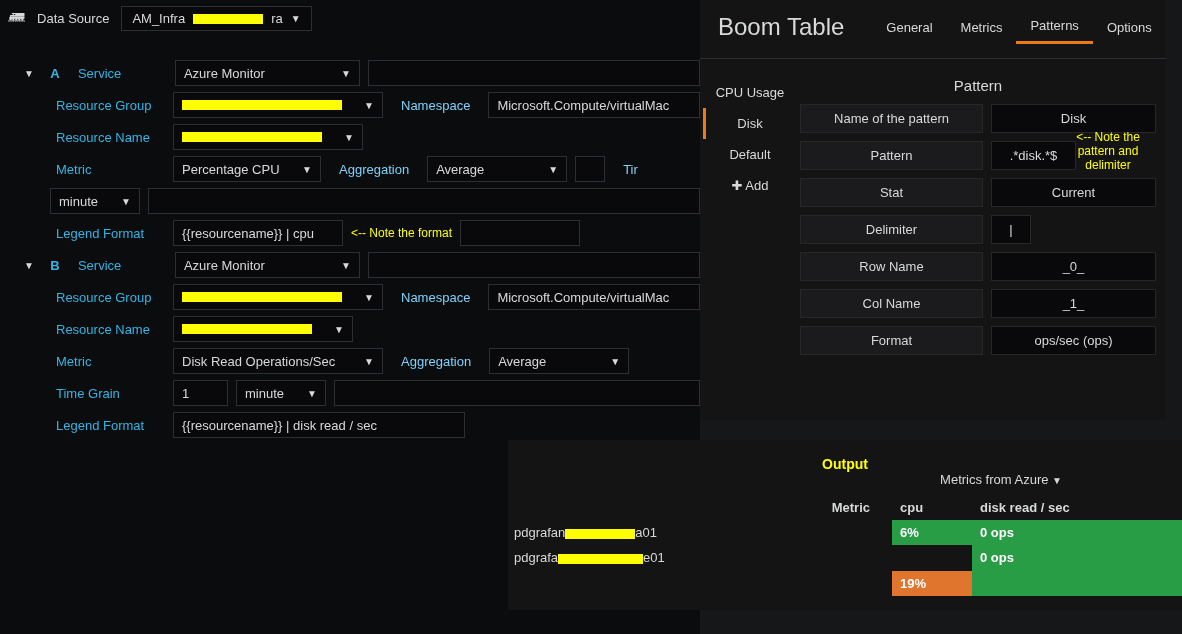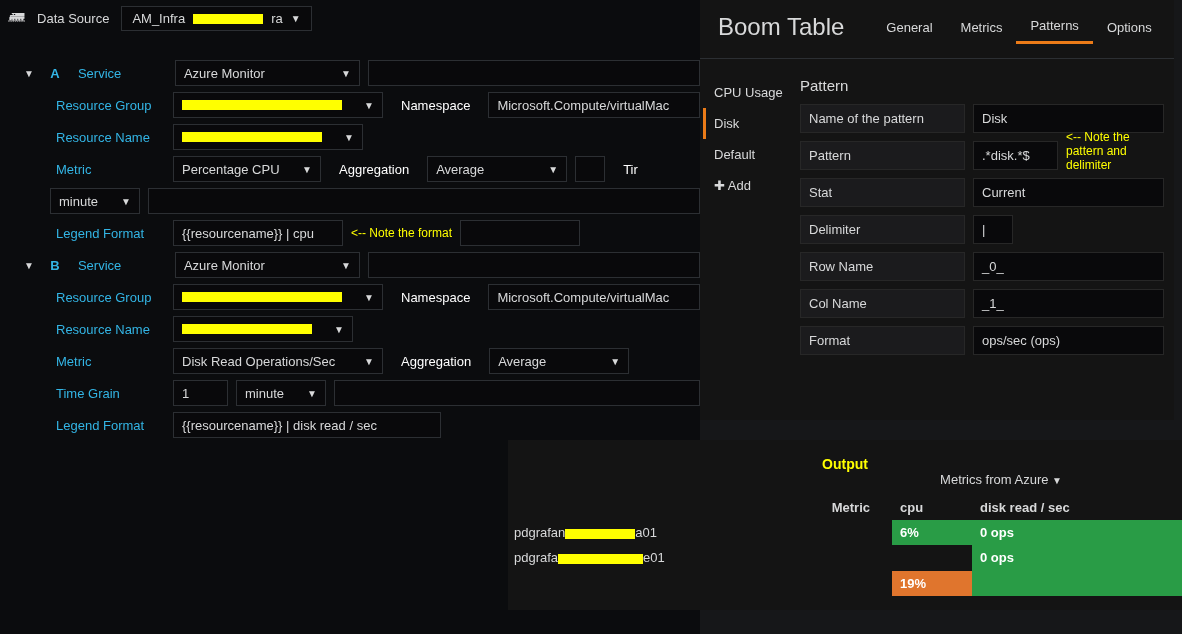--- a/index.html
+++ b/index.html
@@ -1,50 +1,50 @@
 <!DOCTYPE html>
 <html><head>
 <meta charset="utf-8">
 <style>
   * { margin:0; padding:0; box-sizing:border-box; font-family:"Segoe UI",Arial,sans-serif; }
   body { background:#161719; color:#d8d9da; width:1182px; height:634px; overflow:hidden; position:relative; font-size:13px; }
   .left-panel { position:absolute; top:0; left:0; width:700px; height:100%; background:#0b0c0e; }
-  .top-panel { position:absolute; top:0; left:700px; right:8px; height:420px; background:#141414; }
+  .top-panel { position:absolute; top:0; left:700px; right:16px; height:420px; background:#141414;text-align:center; }
   .bottom-panel { position:absolute; top:440px; left:508px; right:0; height:170px; background:#141414; }
   .white-strip { position:absolute; top:440px; left:508px; width:340px; height:15px; background:#fff; }
 
   
   .ds-row { display:flex; align-items:center; padding:6px 8px; gap:12px; }
   .db-icon { font-size:15px; color:#d8d9da; }
   .ds-sel { background:#09090b; border:1px solid #2c2f33; padding:4px 10px; display:flex; align-items:center; gap:8px; }
   .yellow-block { background:#ffff00; height:10px; display:inline-block; }
   .form-row { display:flex; align-items:center; gap:8px; padding:3px 0 3px 20px; }
   .qletter { width:18px; text-align:center; color:#33b5e5; font-weight:bold; }
   .qlabel { width:115px; color:#33b5e5; padding-left:6px; }
-  .qlabel2 { color:#ffffff; padding:0 10px; }
+  .qlabel2 { color:#7dd3fc; padding:0 10px; }
   .input { background:#09090b; border:1px solid #2c2f33; padding:4px 8px; min-height:26px; display:flex; align-items:center; }
   .sel { display:flex; align-items:center; justify-content:space-between; gap:10px; }
   .caret { font-size:10px; color:#d8d9da; }
   .annot { color:#ffff00; font-size:12px; }
   .qtoggle { color:#d8d9da; font-size:10px; padding:0 4px; cursor:pointer; }
 
   
   .boom-hdr { display:flex; align-items:center; padding:10px 18px 14px; border-bottom:1px solid #2c2f33; }
   .boom-title { font-size:24px; font-weight:400; color:#d8d9da; flex:0 0 auto; margin-right:28px; }
   .tab { padding:8px 14px; color:#d8d9da; cursor:pointer; }
   .tab.active { border-bottom:3px solid #eb7b18; font-weight:500;}
   .boom-body { display:flex; padding:18px 0 0; }
   .plist { width:100px; padding:0 14px; font-size:13px; }
   .pitem { padding:8px 0; color:#d8d9da; cursor:pointer; }
   .pitem.active { border-left:3px solid #eb7b18; padding-left:8px; margin-left:-11px;}
   .plus { font-size:13px;}
   .pform-title { color:#d8d9da; font-size:15px; padding-bottom:6px; }
   .pform { flex:1; padding-right:10px; }
   .prow { display:flex; align-items:center; gap:8px; padding:4px 0; }
-  .plabel { width:165px; background:#1b1b1d; padding:6px 8px; color:#d8d9da; border:1px solid #272727;}
+  .plabel { width:183px; background:#1b1b1d; padding:6px 8px; color:#d8d9da; border:1px solid #272727;}
   .pinput { background:#09090b; border:1px solid #272727; padding:6px 8px; min-width:85px; color:#d8d9da; }
   .annot2 { position:absolute; top:130px; right:8px; width:100px; color:#ffff00; font-size:12px; line-height:14px; }
 
   
   .out-title { text-align:center; color:#ffff00; font-size:14px; padding-top:16px; font-weight:bold;}
   .out-sub { position:absolute; right:120px; top:32px; color:#d8d9da; font-size:13px; }
   .tbl { position:absolute; top:55px; left:0; right:0; }
   .thdr, .trow { display:flex; }
   .th, .td { padding:5px 8px; box-sizing:border-box; }
   .th { font-weight:bold; color:#d8d9da; }
@@ -177,21 +177,21 @@
       <span>1</span>
     </div>
     <div class="input sel" style="width:90px">
       <span>minute</span>
         <span class="caret">▼</span>
     </div>
     <div class="input" style="flex:1"></div>
   </div>
   <div class="form-row" style="padding-left:50px">
     <span class="qlabel">Legend Format</span>
-    <div class="input" style="width:268px">
+    <div class="input" style="width:292px">
       <span>{{resourcename}} | disk read / sec</span>
     </div>
   </div>
 </div>
 
 <div class="top-panel">
   <div class="boom-hdr">
     <span class="boom-title">Boom Table</span>
     <span class="tab">General</span>
     <span class="tab">Metrics</span>

